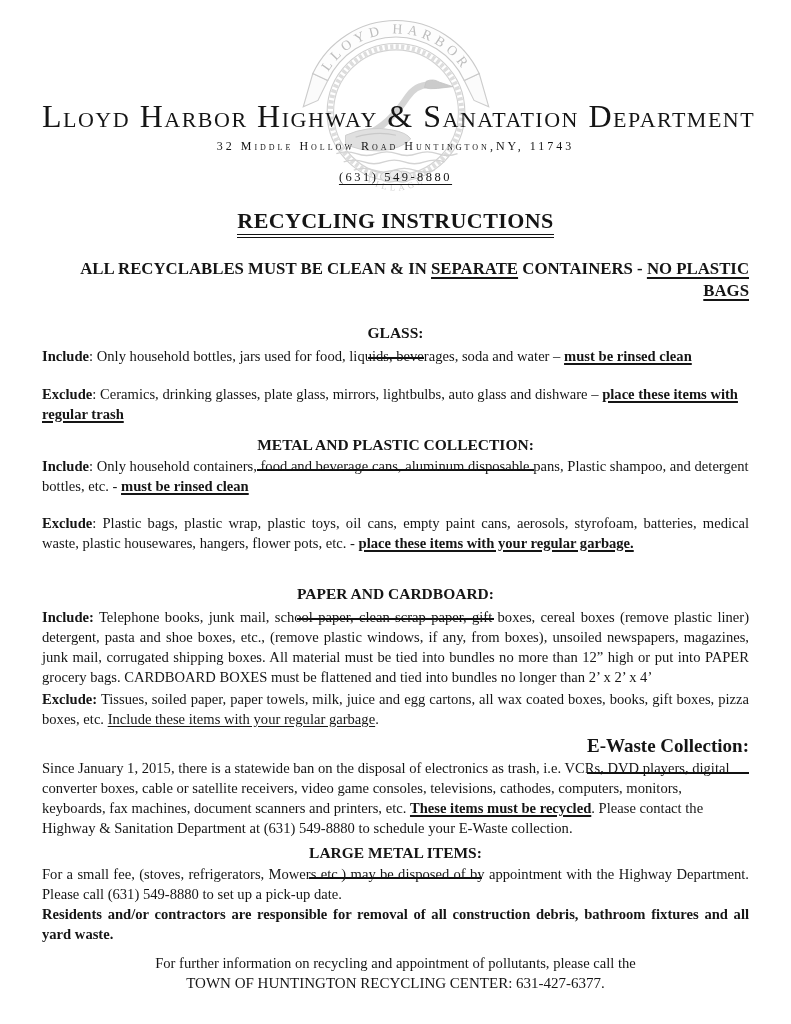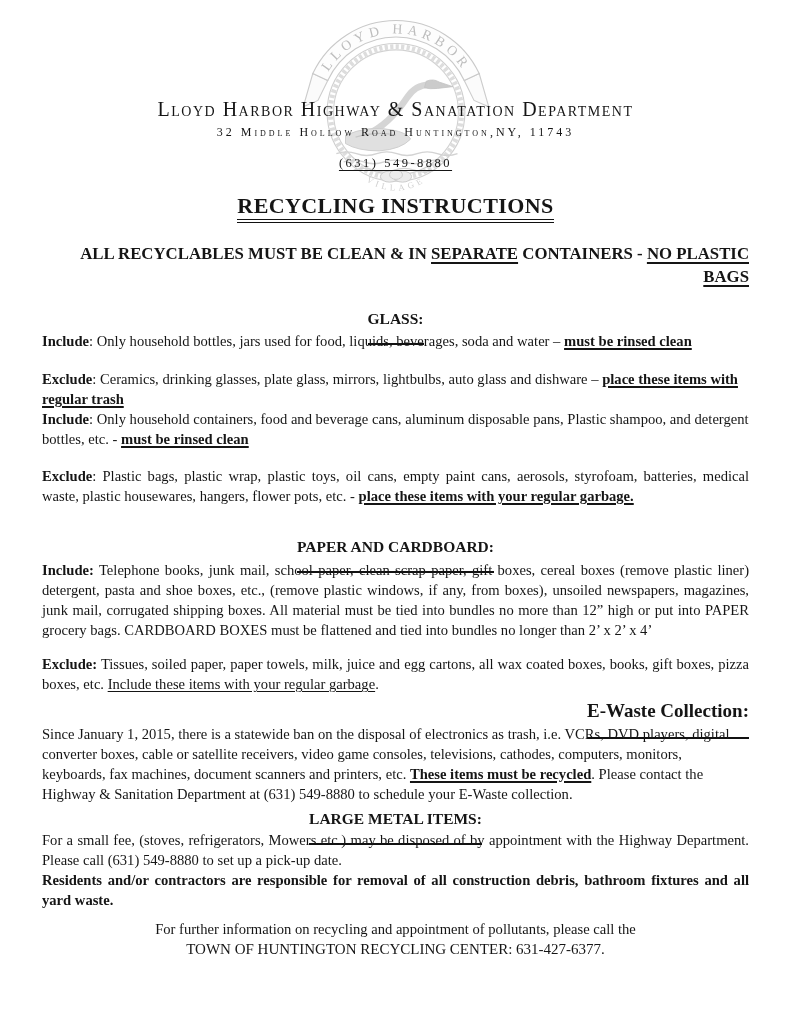--- a/index.html
+++ b/index.html
@@ -25,21 +25,21 @@
     transform: translateX(-50%);
     width: 202px;
     height: 202px;
     z-index: 0;
   }
   .seal-text { font-family: "Liberation Serif", serif; }
 
   
   .letterhead { text-align: center; padding-top: 97px; }
   .dept-name {
-    font-size: 20px;
+    font-size: 32px;
     font-variant: small-caps;
     letter-spacing: 1.5px;
     white-space: nowrap;
     line-height: 1.2;
   }
   .address {
     font-size: 12px;
     font-variant: small-caps;
     letter-spacing: 3px;
     margin-top: 3px;
@@ -78,21 +78,21 @@
     text-align: right;
   }
   .u { text-decoration: underline; text-underline-offset: 2px; }
 
   .mt-glass-head { margin-top: 20px; }
   .mt-inc { margin-top: 2px; }
   .mt-exc { margin-top: 18px; }
   .mt-metal-head { margin-top: 11px; }
   .mt-metal-exc { margin-top: 17px; }
   .mt-paper-head { margin-top: 31px; }
-  .mt-paper-exc { margin-top: 14px; }
+  .mt-paper-exc { margin-top: 2px; }
   .mt-ewaste-head { margin-top: 4px; text-align: right; }
   .mt-large-head { margin-top: 5px; }
 
   
   .footer { margin-top: 9px; text-align: center; }
   .footer-line1 { font-size: 14.6px; line-height: 20px; }
   .footer-line2 { font-size: 15px; line-height: 20px; }
 </style>
 </head>
 <body>
@@ -151,20 +151,21 @@
   </div>
 
   <div class="doc-title"><span>RECYCLING INSTRUCTIONS</span></div>
 
   <p class="notice"><span>ALL RECYCLABLES MUST BE CLEAN &amp; IN </span><span class="nu">SEPARATE</span><span> CONTAINERS - </span><span class="nu">NO PLASTIC BAGS</span></p>
 
   <p class="shead mt-glass-head"><span>GLASS:</span></p>
   <p class="body mt-inc"><span class="lbl">Include</span><span>: Only household bottles, jars used for food, liquids, beverages, soda and water – </span><span class="bu">must be rinsed clean</span></p>
   <p class="body mt-exc"><span class="lbl">Exclude</span><span>: Ceramics, drinking glasses, plate glass, mirrors, lightbulbs, auto glass and dishware – </span><span class="bu">place these items with regular trash</span></p>
 
+  <p class="shead mt-metal-head"><span>METAL AND PLASTIC COLLECTION:</span></p>
   <p class="body"><span class="lbl">Include</span><span>:  Only household containers, food and beverage cans, aluminum disposable pans, Plastic shampoo, and detergent bottles, etc. - </span><span class="bu">must be rinsed clean</span></p>
   <p class="body just mt-metal-exc"><span class="lbl">Exclude</span><span>: Plastic bags, plastic wrap, plastic toys, oil cans, empty paint cans, aerosols, styrofoam, batteries, medical waste, plastic housewares, hangers, flower pots, etc. - </span><span class="bu">place these items with your regular garbage.</span></p>
 
   <p class="shead mt-paper-head"><span>PAPER AND CARDBOARD:</span></p>
   <p class="body just mt-inc"><span class="lbl">Include:</span><span>  Telephone books, junk mail, school paper, clean scrap paper, gift boxes, cereal boxes (remove plastic liner) detergent, pasta and shoe boxes, etc., (remove plastic windows, if any, from boxes), unsoiled newspapers, magazines, junk mail, corrugated shipping boxes.  All material must be tied into bundles no more than 12” high or put into PAPER grocery bags. CARDBOARD BOXES must be flattened and tied into bundles no longer than 2’ x 2’ x 4’</span></p>
   <p class="body just mt-paper-exc"><span class="lbl">Exclude:</span><span>  Tissues, soiled paper, paper towels, milk, juice and egg cartons, all wax coated boxes, books, gift boxes, pizza boxes, etc. </span><span class="u"> Include these items with your regular garbage</span><span>.</span></p>
 
   <p class="shead shead-ewaste mt-ewaste-head"><span>E-Waste Collection:</span></p>
   <p class="body"><span>Since January 1, 2015, there is a statewide ban on the disposal of electronics as trash, i.e. VCRs, DVD players, digital converter boxes, cable or satellite receivers, video game consoles, televisions, cathodes, computers, monitors, keyboards, fax machines, document scanners and printers, etc. </span><span class="bu">These items must be recycled</span><span>. Please contact the Highway &amp; Sanitation Department at (631) 549-8880 to schedule your E-Waste collection.</span></p>
 

